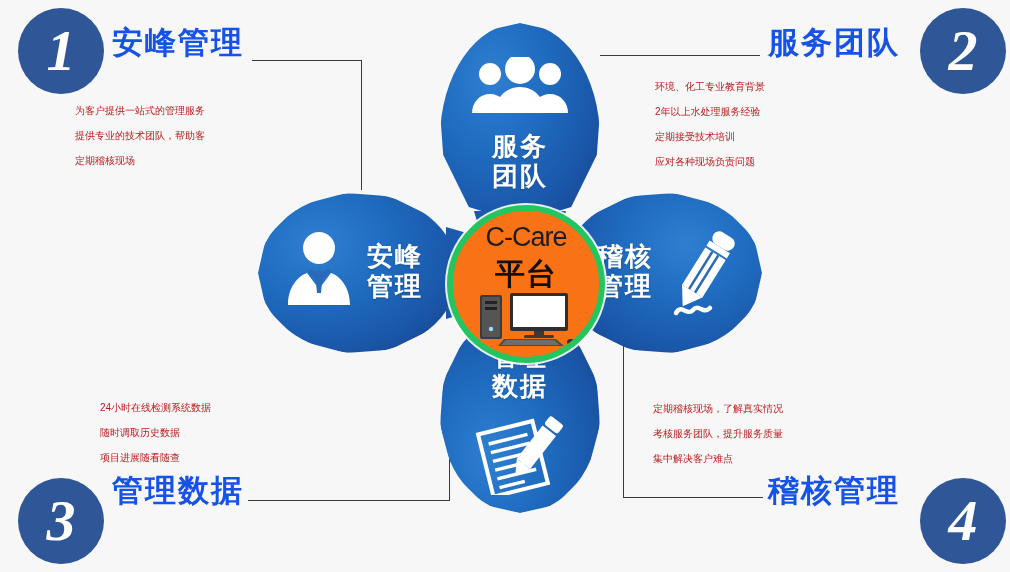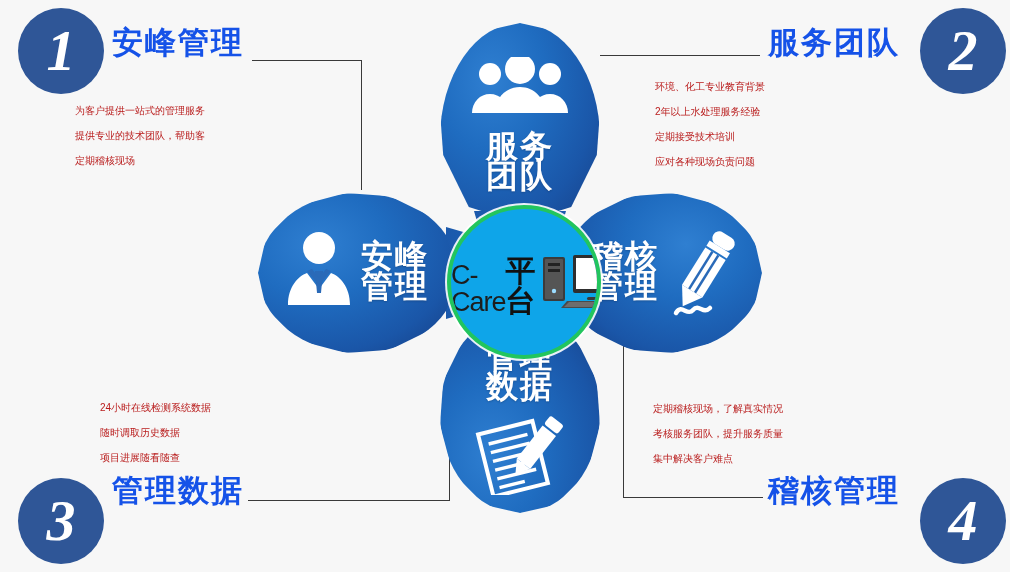--- a/index.html
+++ b/index.html
@@ -124,46 +124,46 @@
   }
   .petal-right .stem{
     position:absolute;top:50%;transform:translateY(-50%);
     left:-58px;width:70px;height:92px;
     background:linear-gradient(270deg,#1b59ac 0%,#1e63b6 100%);
     clip-path:polygon(100% 0,100% 100%,0 78%,0 22%);
   }
 
   .petal-label{
     position:absolute;
-    color:#ffffff;font-weight:700;font-size:32px;line-height:30px;
+    color:#ffffff;font-weight:700;font-size:26px;line-height:30px;
     letter-spacing:2px;
     text-align:center;
     white-space:pre-line;
     text-shadow:0 1px 2px rgba(0,0,0,.18);
   }
   .pl-top{left:0;right:0;top:108px;}
   .pl-bottom{left:0;right:0;top:28px;}
   .pl-left{right:18px;top:48px;width:90px;}
   .pl-right{left:18px;top:48px;width:90px;}
 
   .petal-icon{position:absolute;}
   .pi-top{left:50%;transform:translateX(-50%);top:34px;}
   .pi-bottom{left:50%;transform:translateX(-50%);top:100px;}
   .pi-left{left:26px;top:38px;}
   .pi-right{right:16px;top:30px;}
 
   
   #hub{
     position:absolute;left:197px;top:197px;
     width:146px;height:146px;border-radius:50%;
-    background:#0ea5e9;
-    border:4px solid #22c55e;
+    background:#f97316;
+    border:6px solid #22c55e;
     box-shadow:0 0 0 2px rgba(255,255,255,.9);
     overflow:hidden;
-    display:flex;flex-direction:row;align-items:center;
+    display:flex;flex-direction:column;align-items:center;
     z-index:5;
   }
   #hub .brand{
     margin-top:13px;
     font-size:27px;font-weight:400;color:#1d1d1d;
     letter-spacing:-1px;line-height:1;
   }
   #hub .brand-cn{
     font-size:30px;font-weight:700;color:#111;
     line-height:1;margin-top:8px;letter-spacing:1px;

